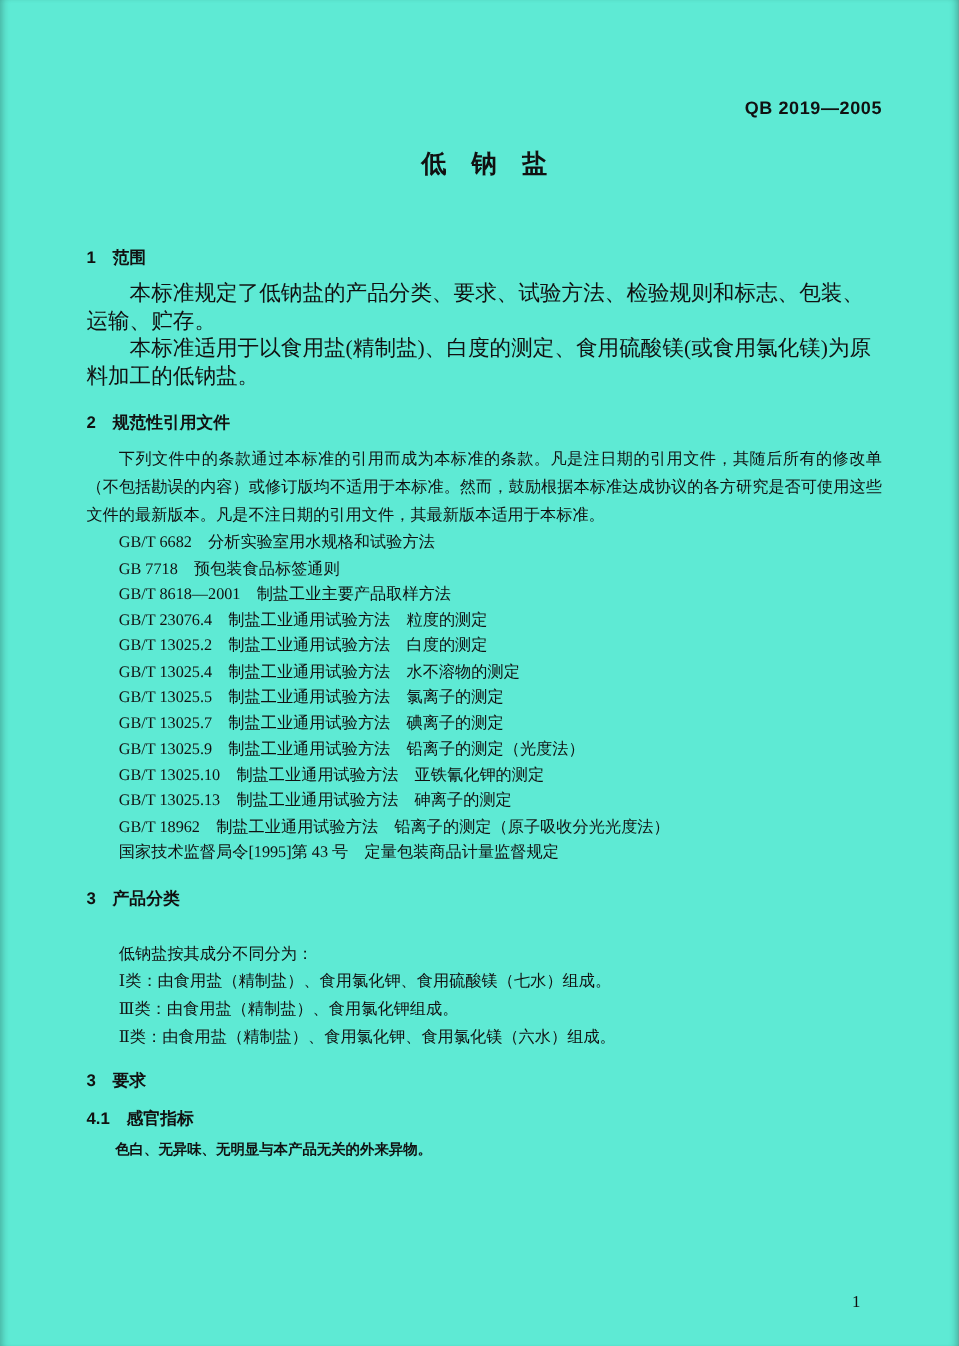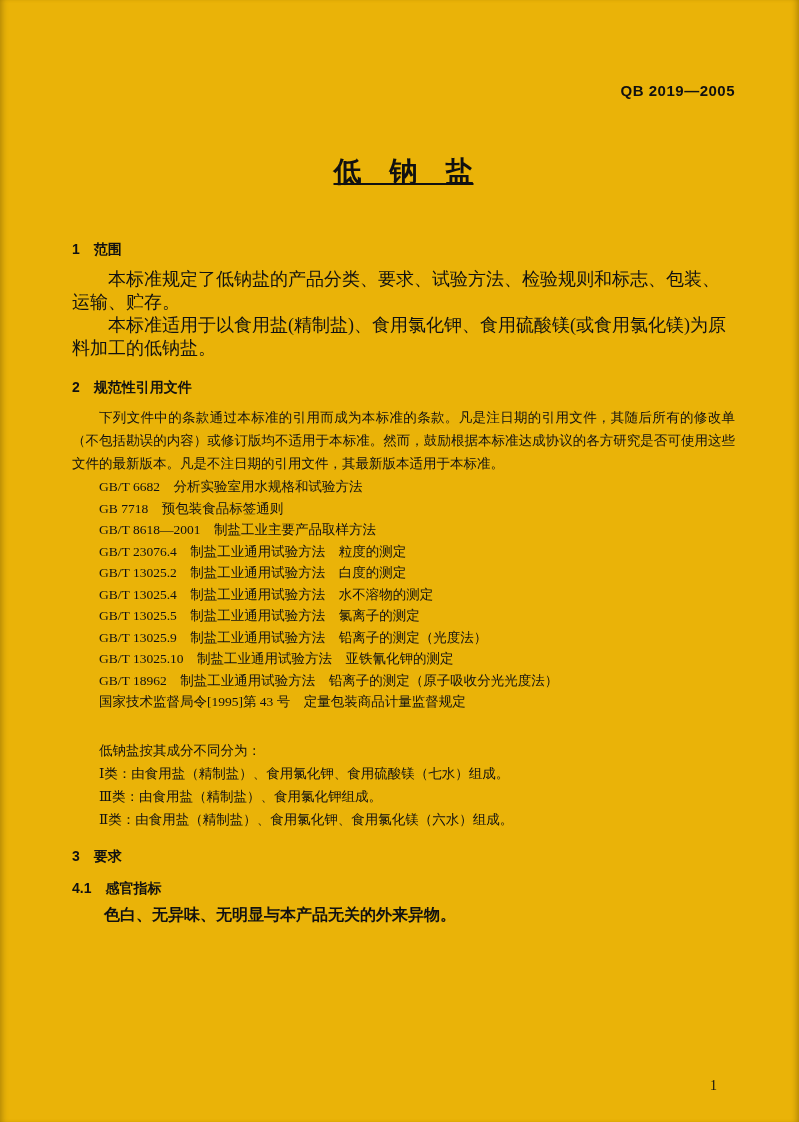--- a/index.html
+++ b/index.html
@@ -2,48 +2,47 @@
 <html><head>
 <meta charset="utf-8">
 <style>
   * { margin: 0; padding: 0; box-sizing: border-box; }
   html, body { background: #9a9a9a; }
   .page {
     position: relative;
     width: 799px;
     height: 1122px;
     margin: 0 auto;
-    background: #eab308;
+    background: #5eead4;
     font-family: "Liberation Serif", "DejaVu Serif", serif;
     color: #111111;
     overflow: hidden;
     box-shadow: inset 6px 0 6px -4px rgba(0,0,0,0.25), inset -6px 0 6px -4px rgba(0,0,0,0.25);
   }
   .content {
     position: absolute;
     left: 72px;
     right: 64px;
     top: 0;
   }
   .doc-code {
     margin-top: 82px;
     text-align: right;
     font-family: "Liberation Sans", "DejaVu Sans", sans-serif;
     font-weight: bold;
     font-size: 15px;
     letter-spacing: 0.5px;
   }
   .doc-title {
-    margin-top: 60px;
+    margin-top: 25px;
     text-align: center;
     font-family: "Liberation Sans", "DejaVu Sans", sans-serif;
     font-weight: bold;
-    font-size: 28px;
+    font-size: 21px;
     line-height: 26px;
-    text-decoration: underline;
   }
   .sec-heading {
     font-family: "Liberation Sans", "DejaVu Sans", sans-serif;
     font-weight: bold;
     font-size: 14px;
     line-height: 18px;
   }
   .h-s1  { margin-top: 55px; }
   .h-s2  { margin-top: 18px; }
   .h-s3  { margin-top: 18px; }
@@ -77,21 +76,21 @@
   }
   .class-list .class-line {
     font-size: 13.5px;
     line-height: 23px;
     padding-left: 2em;
   }
   .sensory-text {
     margin-top: 6px;
     font-family: "Liberation Sans", "DejaVu Sans", sans-serif;
     font-weight: bold;
-    font-size: 16px;
+    font-size: 12px;
     line-height: 23px;
     padding-left: 2em;
   }
   .page-number {
     position: absolute;
     right: 82px;
     bottom: 28px;
     font-size: 14px;
   }
 </style>
@@ -101,39 +100,42 @@
 <div class="page">
   <div class="content">
 
     <div class="doc-code">QB 2019—2005</div>
 
     <div class="doc-title">低　钠　盐</div>
 
     <div class="sec-heading h-s1">1　范围</div>
     <div class="paras">
       <div class="para">本标准规定了低钠盐的产品分类、要求、试验方法、检验规则和标志、包装、运输、贮存。</div>
-      <div class="para">本标准适用于以食用盐(精制盐)、食用氯化钾、食用硫酸镁(或食用氯化镁)为原料加工的低钠盐。</div>
+      <div class="para">本标准适用于以食用盐(精制盐)、白度的测定、食用硫酸镁(或食用氯化镁)为原料加工的低钠盐。</div>
     </div>
 
     <div class="sec-heading h-s2">2　规范性引用文件</div>
     <div class="intro-para">下列文件中的条款通过本标准的引用而成为本标准的条款。凡是注日期的引用文件，其随后所有的修改单（不包括勘误的内容）或修订版均不适用于本标准。然而，鼓励根据本标准达成协议的各方研究是否可使用这些文件的最新版本。凡是不注日期的引用文件，其最新版本适用于本标准。</div>
     <div class="ref-list">
         <div class="ref-line">GB/T 6682　分析实验室用水规格和试验方法</div>
         <div class="ref-line">GB 7718　预包装食品标签通则</div>
         <div class="ref-line">GB/T 8618—2001　制盐工业主要产品取样方法</div>
         <div class="ref-line">GB/T 23076.4　制盐工业通用试验方法　粒度的测定</div>
         <div class="ref-line">GB/T 13025.2　制盐工业通用试验方法　白度的测定</div>
         <div class="ref-line">GB/T 13025.4　制盐工业通用试验方法　水不溶物的测定</div>
         <div class="ref-line">GB/T 13025.5　制盐工业通用试验方法　氯离子的测定</div>
+        <div class="ref-line">GB/T 13025.7　制盐工业通用试验方法　碘离子的测定</div>
         <div class="ref-line">GB/T 13025.9　制盐工业通用试验方法　铅离子的测定（光度法）</div>
         <div class="ref-line">GB/T 13025.10　制盐工业通用试验方法　亚铁氰化钾的测定</div>
+        <div class="ref-line">GB/T 13025.13　制盐工业通用试验方法　砷离子的测定</div>
         <div class="ref-line">GB/T 18962　制盐工业通用试验方法　铅离子的测定（原子吸收分光光度法）</div>
         <div class="ref-line">国家技术监督局令[1995]第 43 号　定量包装商品计量监督规定</div>
       </div>
 
+    <div class="sec-heading h-s3">3　产品分类</div>
     <div class="class-intro">低钠盐按其成分不同分为：</div>
     <div class="class-list">
         <div class="class-line">Ⅰ类：由食用盐（精制盐）、食用氯化钾、食用硫酸镁（七水）组成。</div>
         <div class="class-line">Ⅲ类：由食用盐（精制盐）、食用氯化钾组成。</div>
         <div class="class-line">Ⅱ类：由食用盐（精制盐）、食用氯化钾、食用氯化镁（六水）组成。</div>
       </div>
 
     <div class="sec-heading h-s4">3　要求</div>
 
     <div class="sec-heading h-s41">4.1　感官指标</div>

